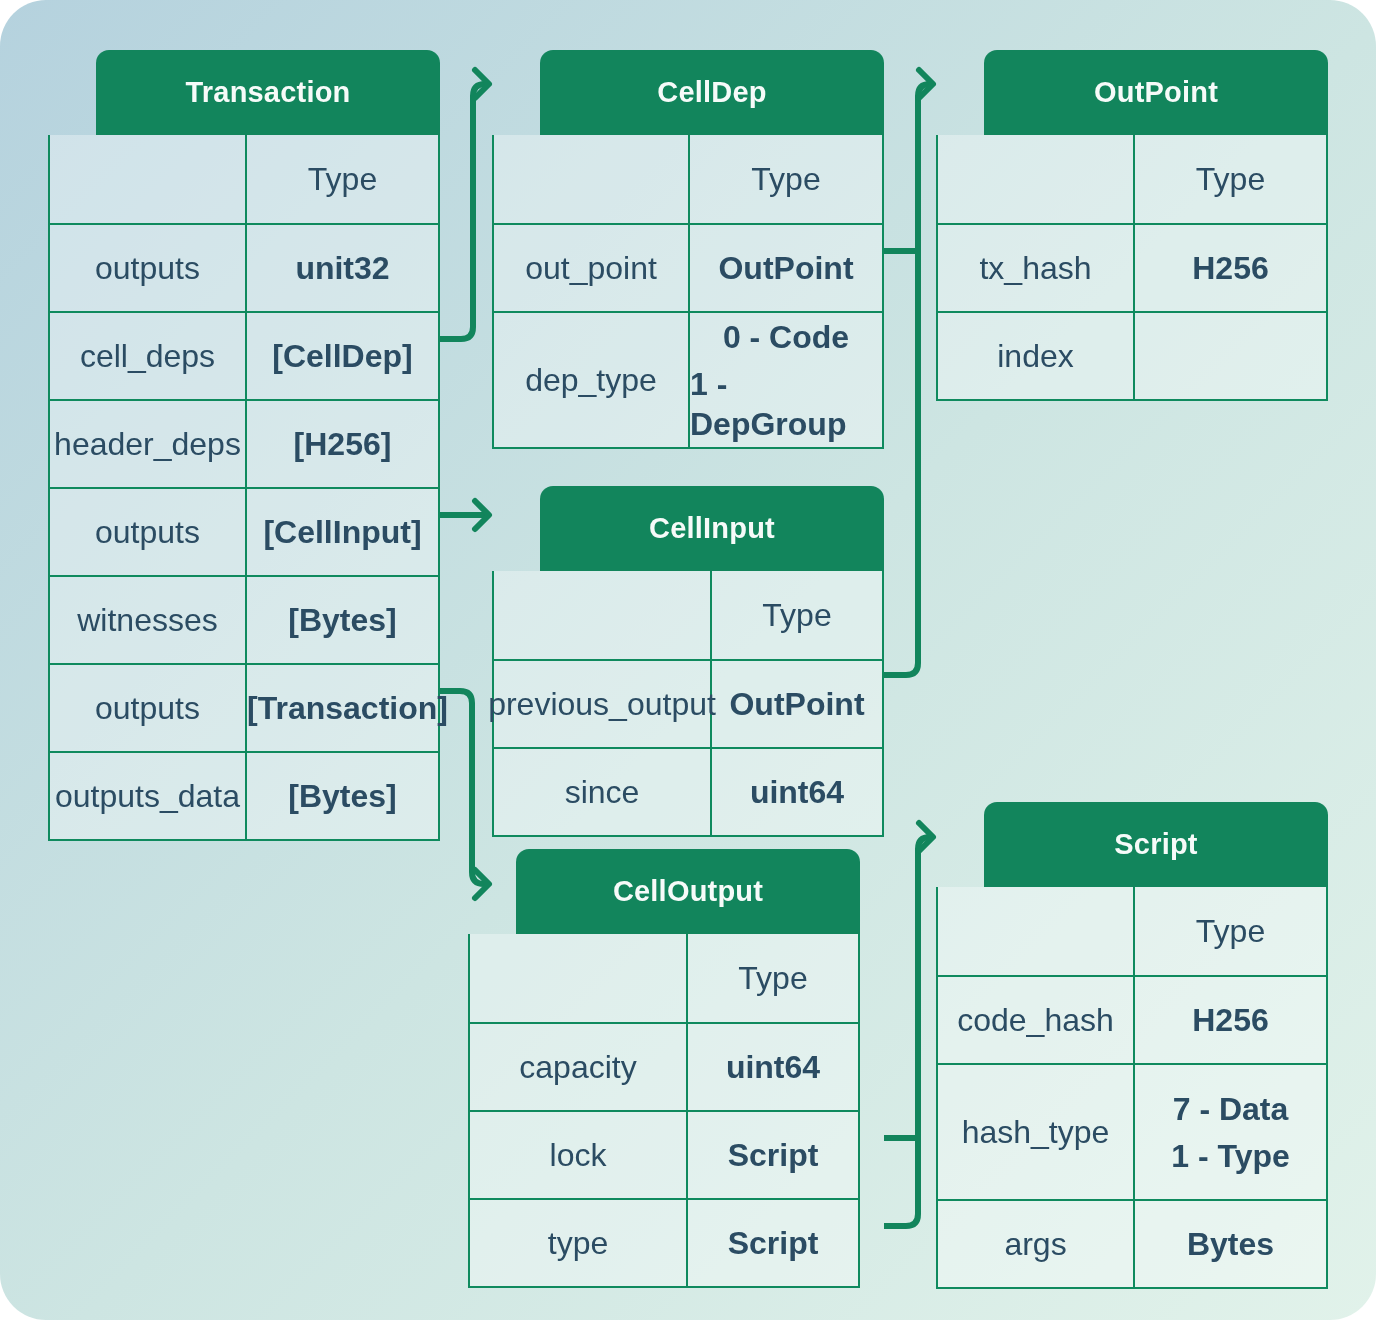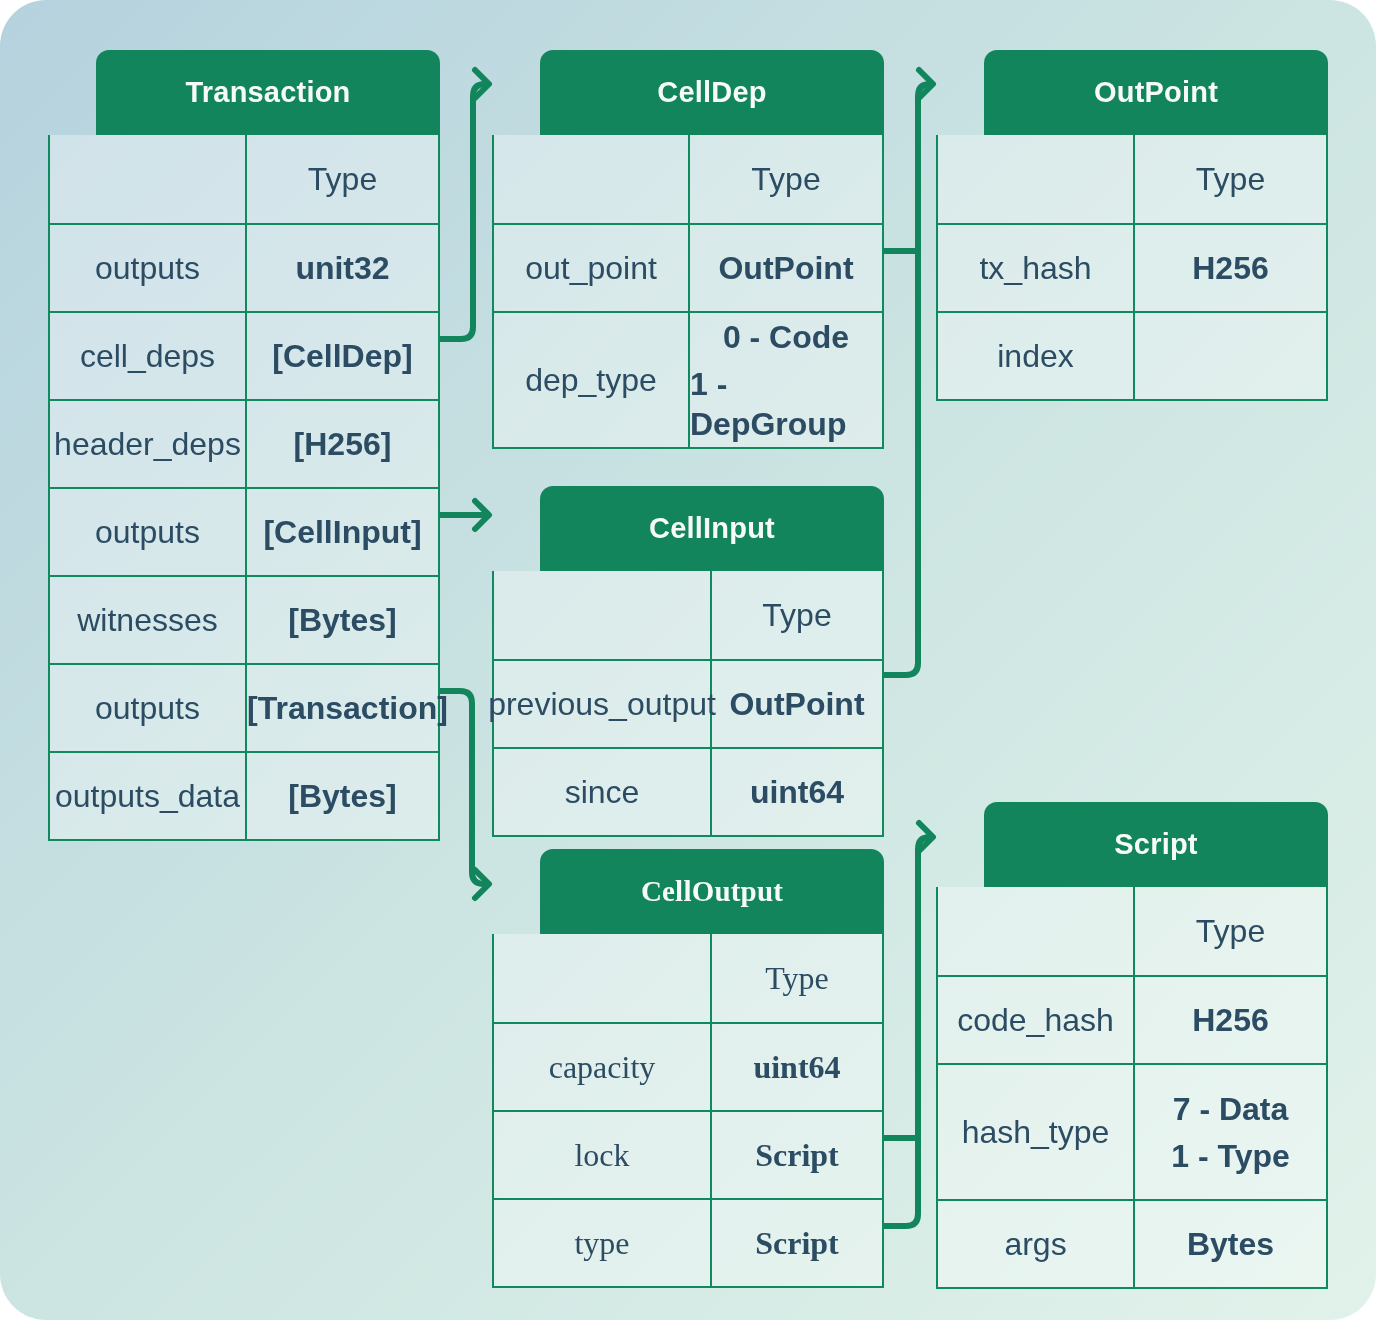--- a/index.html
+++ b/index.html
@@ -176,21 +176,21 @@
         </div>
         <div class="row">
           <div class="cell field">since</div>
           <div class="cell type val">
             <div>uint64</div>
           </div>
         </div>
       </div>
   </div>
 
-  <div class="tbl" style="left:492px; top:849px; width:392px;font-family:Liberation Serif, serif; --c1:218px;">
+  <div class="tbl" style="left:468px; top:849px; width:392px; --c1:218px;">
     <div class="tbl-header">CellOutput</div>
     <div class="tbl-body">
         <div class="row">
           <div class="cell field"></div>
           <div class="cell type">
             <div>Type</div>
           </div>
         </div>
         <div class="row">
           <div class="cell field">capacity</div>

